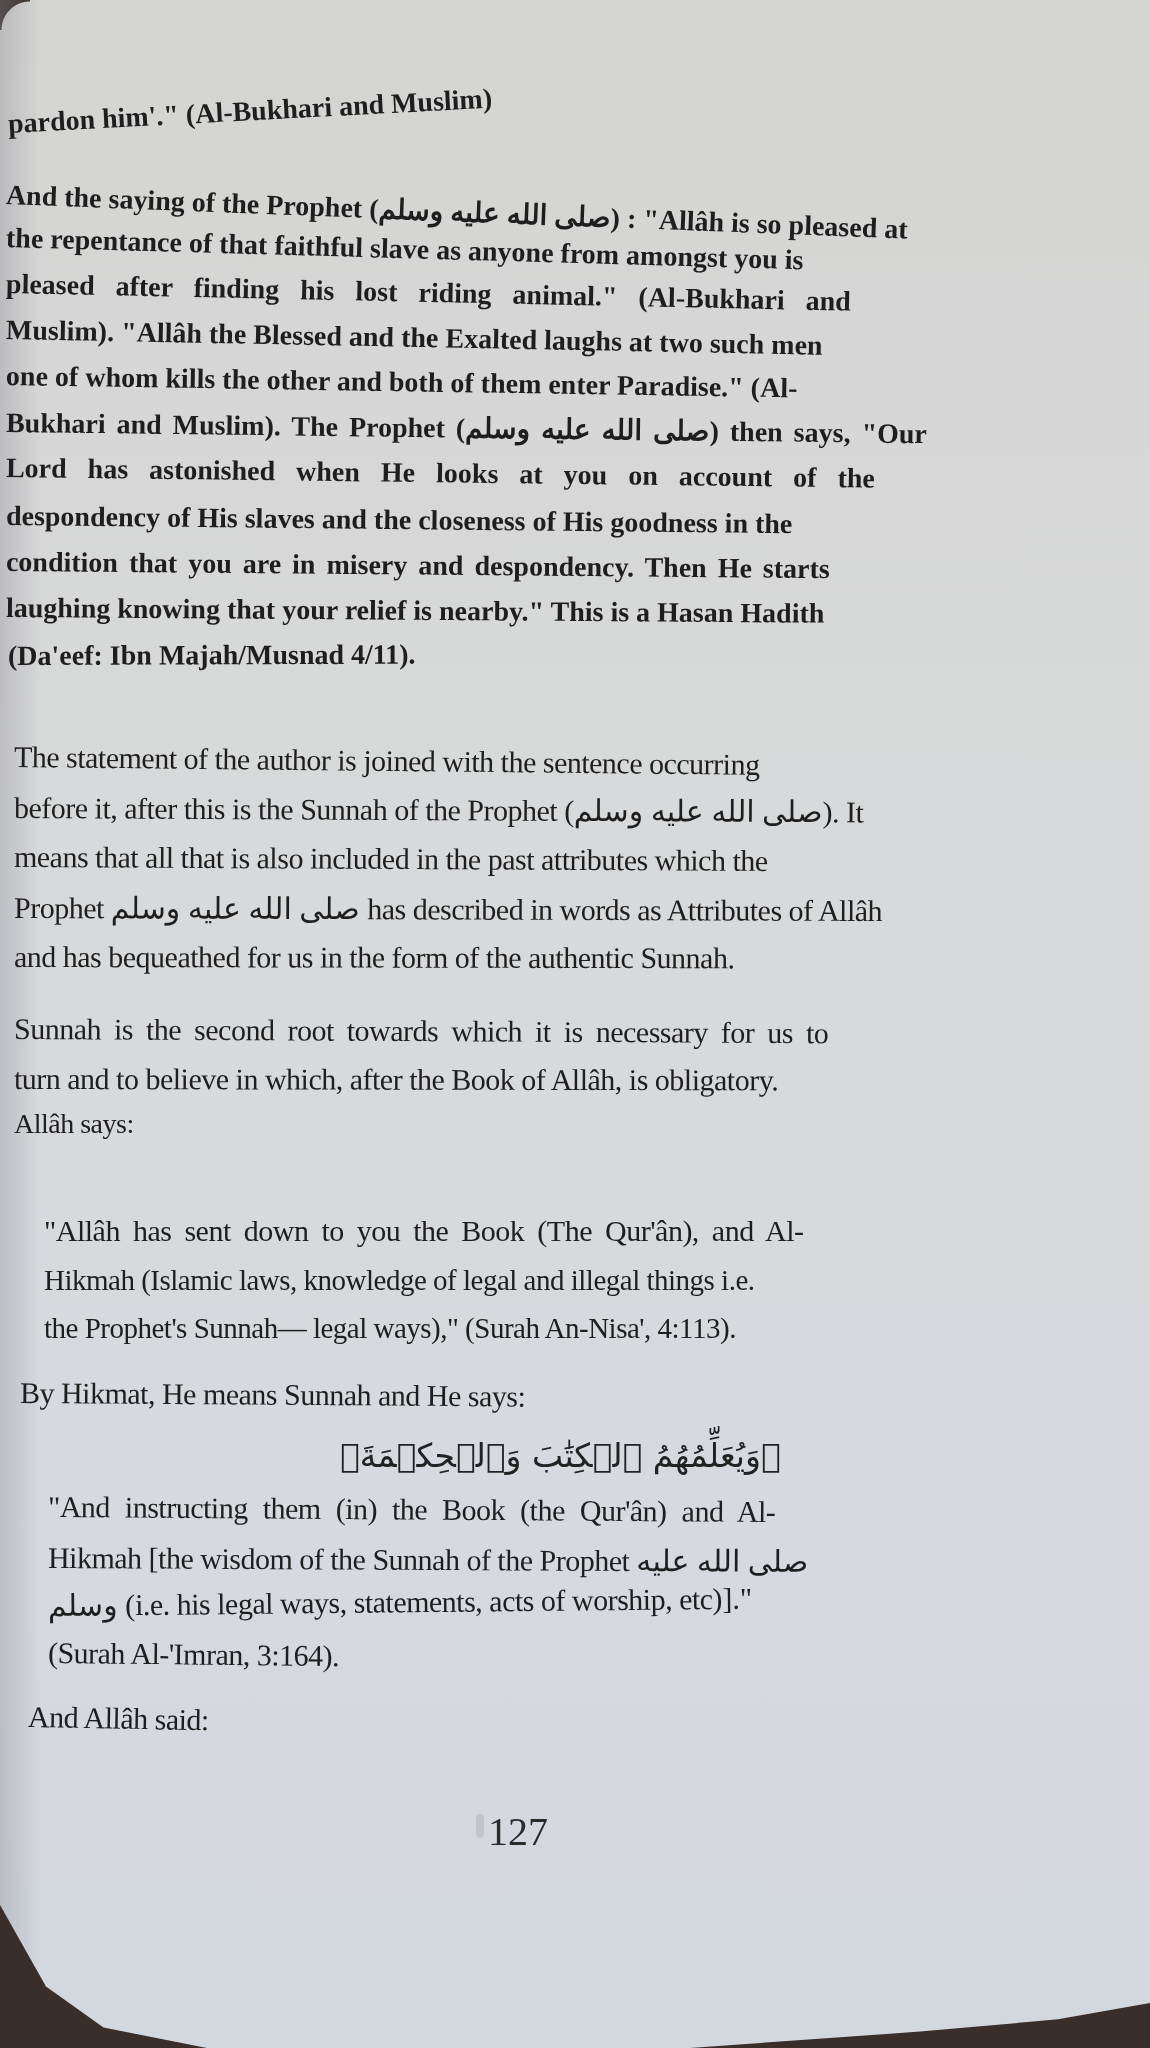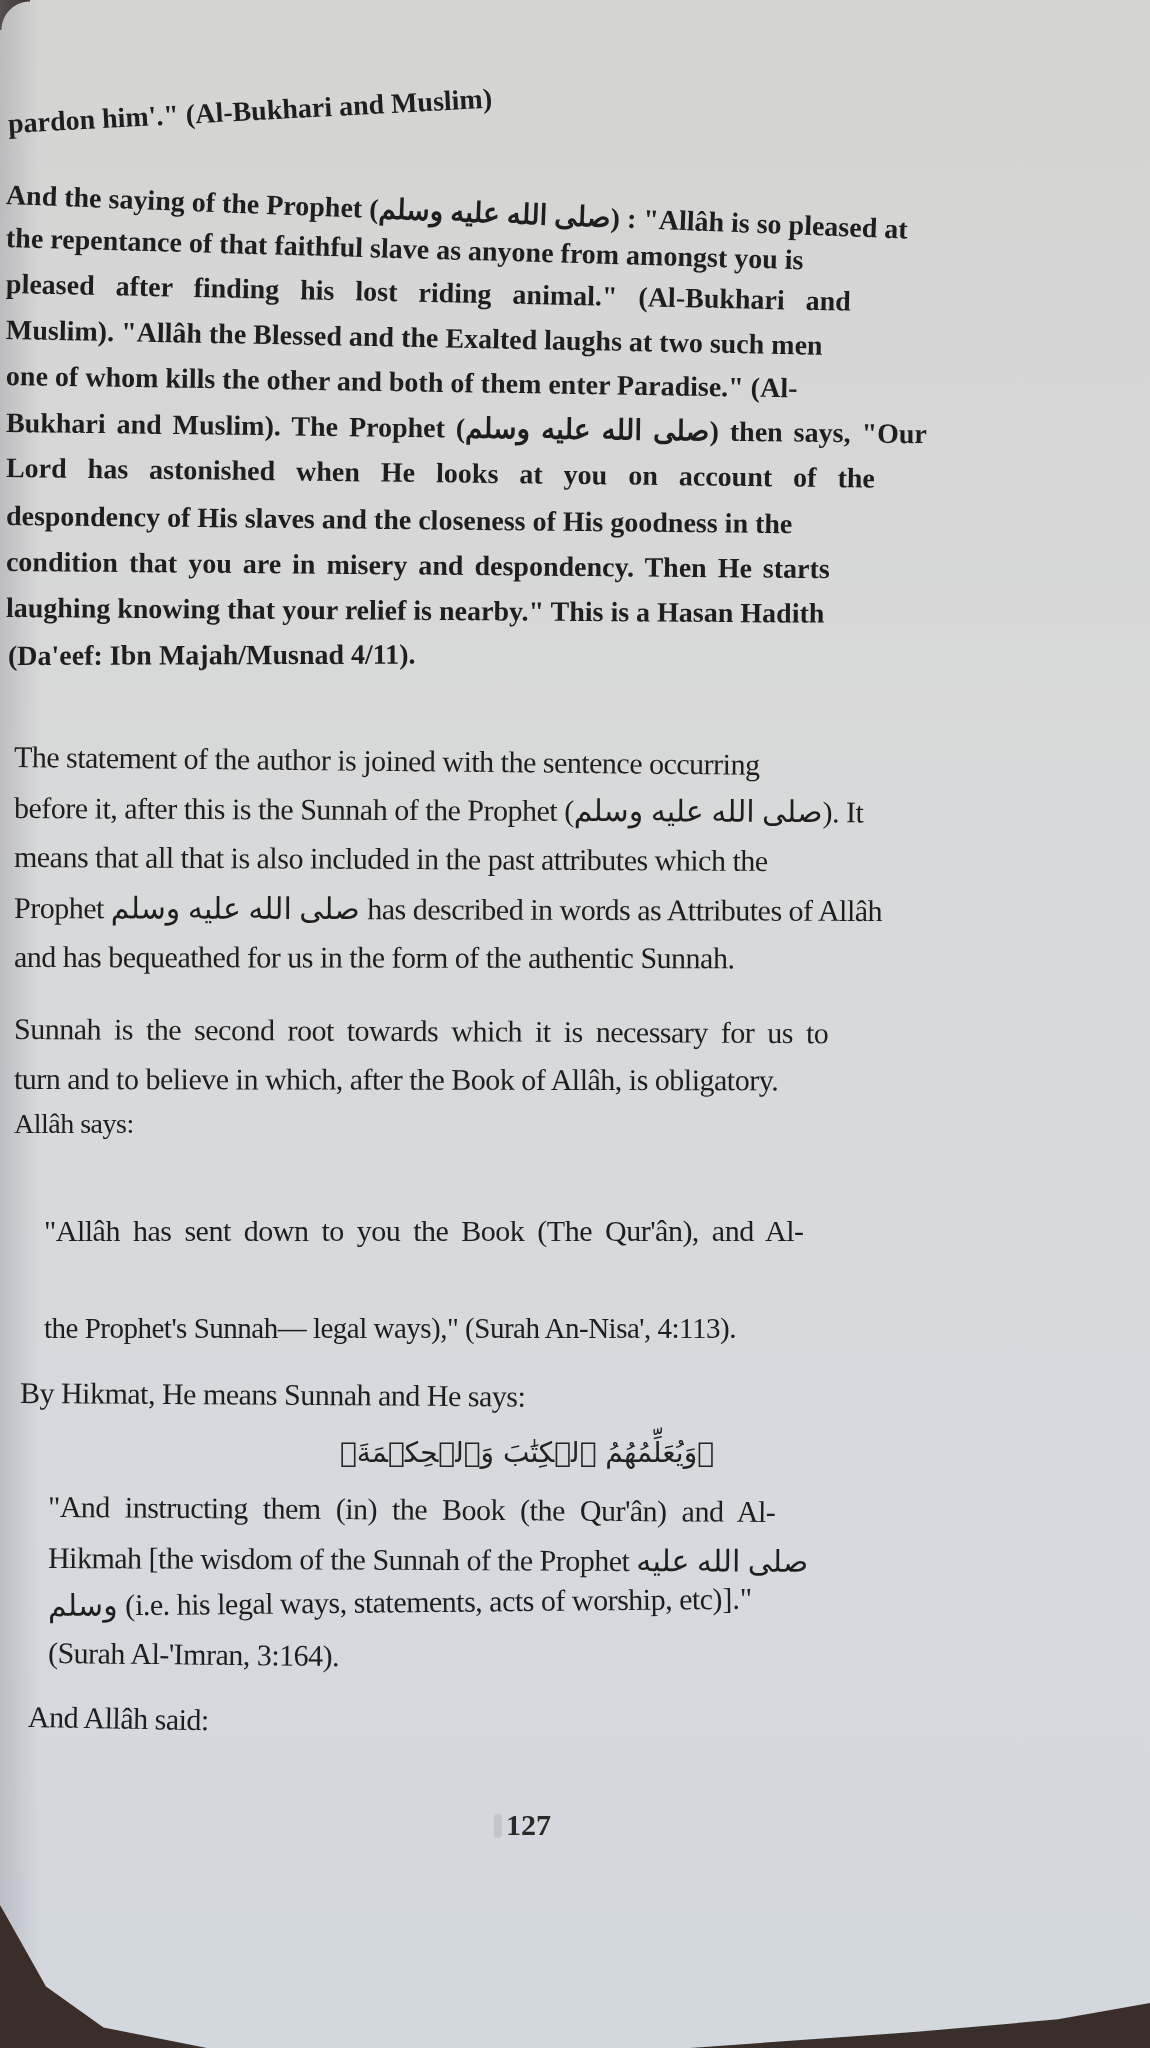--- a/index.html
+++ b/index.html
@@ -46,25 +46,25 @@
     .verse {
       position: absolute;
       font-family: "DejaVu Sans", sans-serif;
       color: #222;
       white-space: nowrap;
       direction: rtl;
       unicode-bidi: embed;
     }
     .page-number {
       position: absolute;
-      left: 506px;
+      left: 488px;
       top: 1808px;
       font-family: "Liberation Serif", serif;
-      font-weight: bold;
-      font-size: 30px;
+      font-weight: normal;
+      font-size: 40px;
       color: #2a2a2a;
     }
     .page-number::before {
       content: "";
       position: absolute;
       left: -12px; top: 6px;
       width: 8px; height: 24px;
       background: rgba(160,160,165,0.35);
       border-radius: 4px;
     }
@@ -92,25 +92,26 @@
   <div class="line cond" style="left:14px; top:790px; font-size:30px; transform: rotate(0.3deg);">before it, after this is the Sunnah of the Prophet (صلى الله عليه وسلم). It</div>
   <div class="line cond" style="left:14px; top:840px; font-size:30px; transform: rotate(0.3deg);">means that all that is also included in the past attributes which the</div>
   <div class="line cond" style="left:14px; top:890px; font-size:30px; transform: rotate(0.2deg);">Prophet صلى الله عليه وسلم has described in words as Attributes of Allâh</div>
   <div class="line cond" style="left:14px; top:940px; font-size:30px; transform: rotate(0.1deg);">and has bequeathed for us in the form of the authentic Sunnah.</div>
 
   <div class="line cond" style="left:14px; top:1012px; font-size:30px; word-spacing:6px; transform: rotate(0.3deg);">Sunnah is the second root towards which it is necessary for us to</div>
   <div class="line cond" style="left:14px; top:1062px; font-size:30px; transform: rotate(0.1deg);">turn and to believe in which, after the Book of Allâh, is obligatory.</div>
   <div class="line cond" style="left:14px; top:1108px; font-size:28px;">Allâh says:</div>
 
   <div class="line cond" style="left:44px; top:1214px; font-size:30px; word-spacing:6px;">"Allâh has sent down to you the Book (The Qur'ân), and Al-</div>
+  <div class="line cond" style="left:44px; top:1264px; font-size:29px;">Hikmah (Islamic laws, knowledge of legal and illegal things i.e.</div>
   <div class="line cond" style="left:44px; top:1312px; font-size:29px;">the Prophet's Sunnah— legal ways)," (Surah An-Nisa', 4:113).</div>
 
   <div class="line cond" style="left:20px; top:1376px; font-size:30px; transform: rotate(0.4deg);">By Hikmat, He means Sunnah and He says:</div>
 
-  <div class="verse" style="left:340px; top:1436px; font-size:28px;">﴿وَيُعَلِّمُهُمُ ٱلۡكِتَٰبَ وَٱلۡحِكۡمَةَ﴾</div>
+  <div class="verse" style="left:340px; top:1436px; font-size:33px;">﴿وَيُعَلِّمُهُمُ ٱلۡكِتَٰبَ وَٱلۡحِكۡمَةَ﴾</div>
   <div class="line cond" style="left:48px; top:1490px; font-size:30px; word-spacing:8px; transform: rotate(0.4deg);">"And instructing them (in) the Book (the Qur'ân) and Al-</div>
   <div class="line cond" style="left:48px; top:1540px; font-size:30px; transform: rotate(0.3deg);">Hikmah [the wisdom of the Sunnah of the Prophet صلى الله عليه</div>
   <div class="line cond" style="left:48px; top:1588px; font-size:30px; transform: rotate(-0.6deg);">وسلم (i.e. his legal ways, statements, acts of worship, etc)]."</div>
   <div class="line cond" style="left:48px; top:1636px; font-size:30px; transform: rotate(0.6deg);">(Surah Al-'Imran, 3:164).</div>
 
   <div class="line cond" style="left:28px; top:1700px; font-size:30px; transform: rotate(1deg);">And Allâh said:</div>
 
 
   <div class="page-number">127</div>
 </div>

